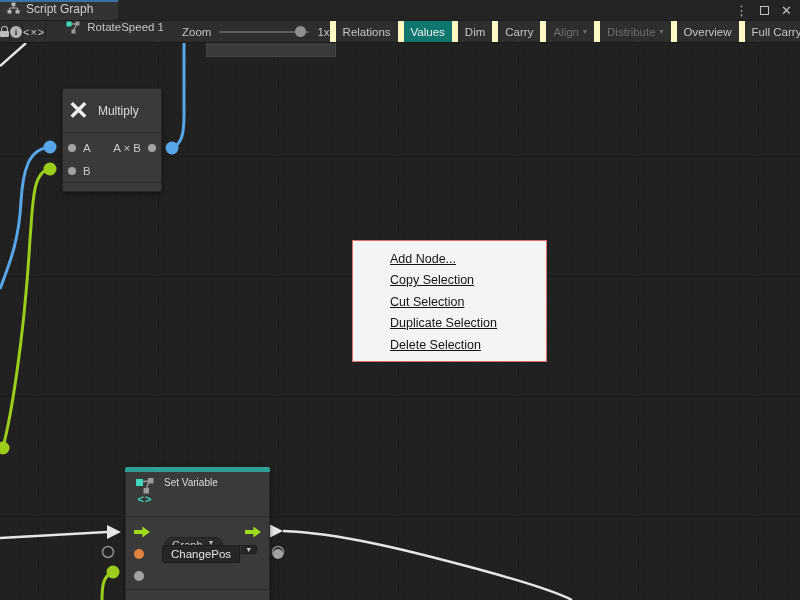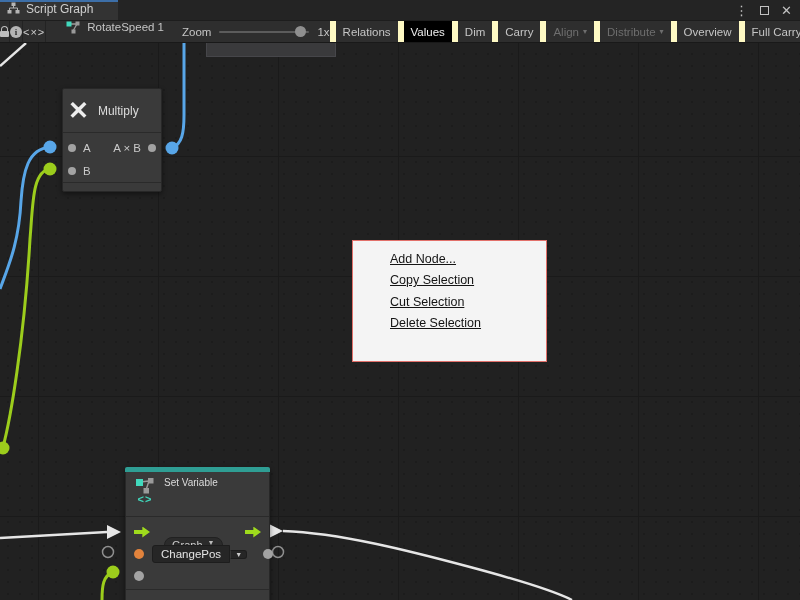--- a/index.html
+++ b/index.html
@@ -35,21 +35,21 @@
   .graph-ref { display:flex; gap:6px; margin-left:14px;
     padding:0 6px; }
   .zoom-group { display:flex; align-items:center; margin-left:12px; }
   .zoom-track { position:relative; width:90px; height:2px; background:#5c5c5c;
     margin:0 8px; border-radius:1px; }
   .zoom-handle { position:absolute; top:-4.5px; left:84%; width:11px; height:11px;
     border-radius:50%; background:#8f8f8f; }
   .tb-right { margin-left:auto; display:flex; align-items:stretch; }
   .tbtn2 { display:flex; align-items:center; gap:4px; padding:0 7px;
     border-left:6px solid #fef9c3; color:#c5c5c5; }
-  .tbtn2.active { background:#000000; color:#eeeeee;text-align:right; }
+  .tbtn2.active { background:#0f766e; color:#eeeeee;text-align:right; }
   .tbtn2.disabled { color:#6e6e6e; }
   .caret { font-size:8px; line-height:1; }
 
   
   .canvas { position:absolute; left:0; top:43px; width:800px; height:557px;
     overflow:hidden; background-color:#212121;
     background-image:
       linear-gradient(to right, #1a1a1a 1px, transparent 1px),
       linear-gradient(to bottom, #1a1a1a 1px, transparent 1px),
       radial-gradient(circle, #1c1c1c 1px, transparent 1.4px);
@@ -88,21 +88,21 @@
   .sv-text-col { display:flex; flex-direction:column; gap:3px; }
   .sv-title { font-size:10px; color:#dcdcdc; }
   .chip { display:inline-flex; gap:5px; background:#2b2b2b;
     border:1px solid #212121; border-radius:8px; padding:1px 7px; font-size:11px;
     color:#cccccc; align-self:flex-start;margin-top:46px; }
   .chip .caret { font-size:7px; color:#bbbbbb; }
   .sv-body { border-top:1px solid #2a2a2a; padding-top:4px; }
   .sv-row { height:22px; display:flex; align-items:center; gap:8px; padding:0 8px; }
   .ctl-arrow { width:16px; height:11px; background:#9fdb1d; flex:none;
     clip-path:polygon(0 32%, 52% 32%, 52% 0, 100% 50%, 52% 100%, 52% 68%, 0 68%); }
-  .var-select { display:flex; align-items:center; }
+  .var-select { display:flex; align-items:flex-start;margin-left:10px; }
   .var-chip { background:#262626; border:1px solid #1d1d1d; border-radius:3px 0 0 3px;
     padding:2px 8px; font-size:11.5px; color:#e3e3e3; }
   .var-caret { background:#262626; border:1px solid #1d1d1d; border-left:1px solid #383838;
     border-radius:0 3px 3px 0; width:17px; display:flex; align-items:center;
     justify-content:center; font-size:7px; color:#cccccc; }
   .sv-footer { border-top:1px solid #2a2a2a; height:20px; margin-top:2px; }
 
   
   .ctx-menu { position:absolute; left:352px; top:197px; width:195px; height:122px;
     background:#f4f4f4; border:1.5px solid #e2706a; padding-top:7px; z-index:10; }
@@ -278,16 +278,17 @@
         <span class="port-dot lg"></span>
       </div>
     </div>
     <div class="sv-footer"></div>
   </div>
 
   <div class="ctx-menu">
     <div class="ctx-item">Add Node...</div>
     <div class="ctx-item">Copy Selection</div>
     <div class="ctx-item">Cut Selection</div>
+    <div class="ctx-item">Duplicate Selection</div>
     <div class="ctx-item">Delete Selection</div>
   </div>
 
 </div>
 
 </body></html>

